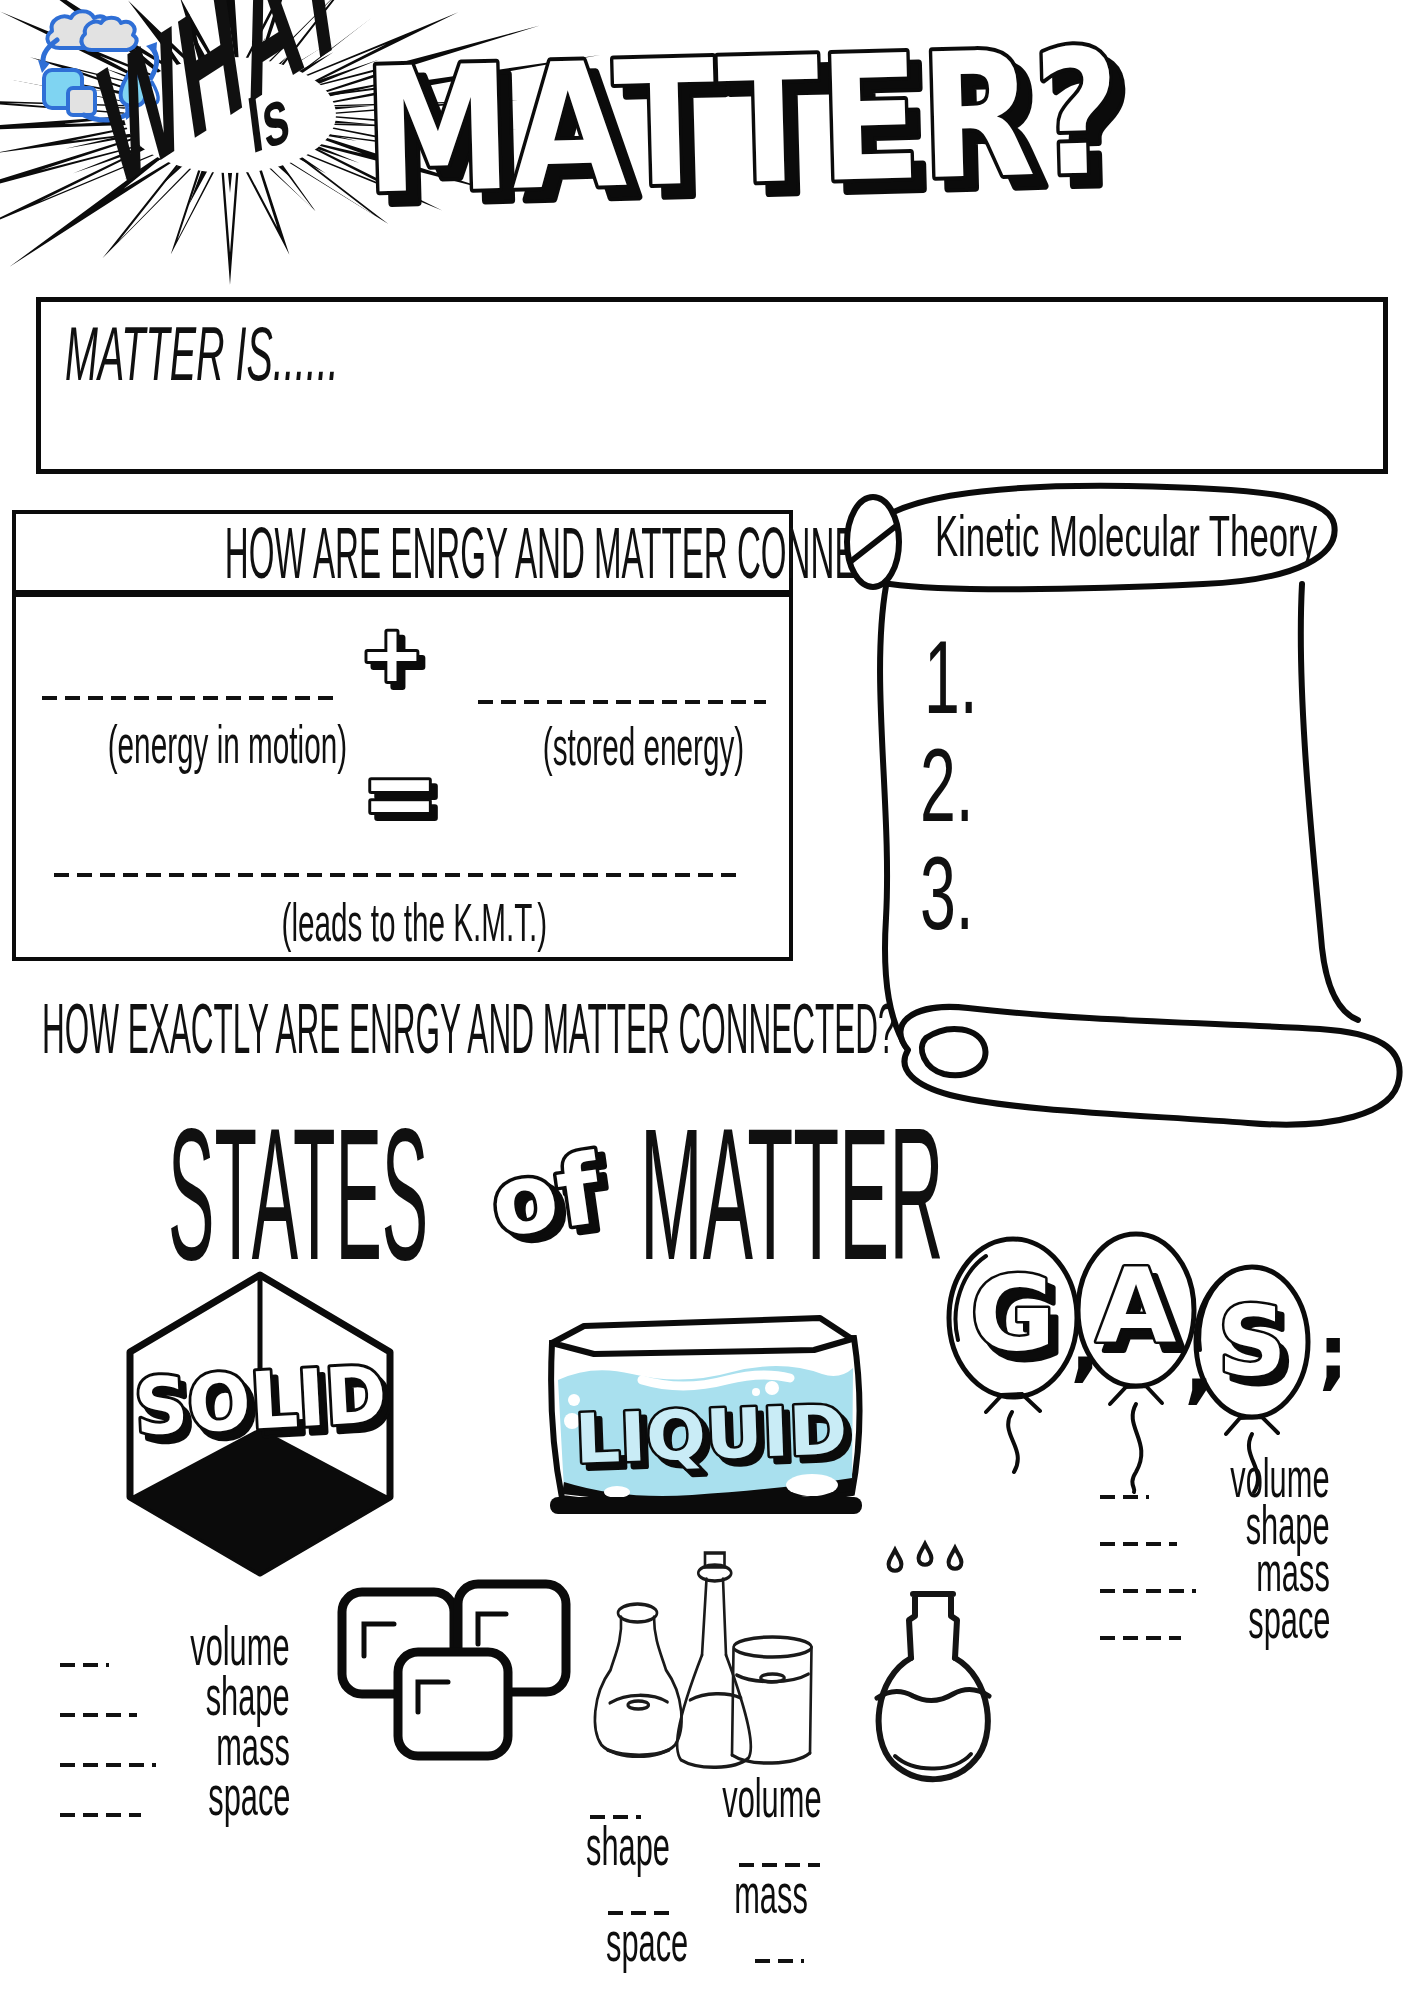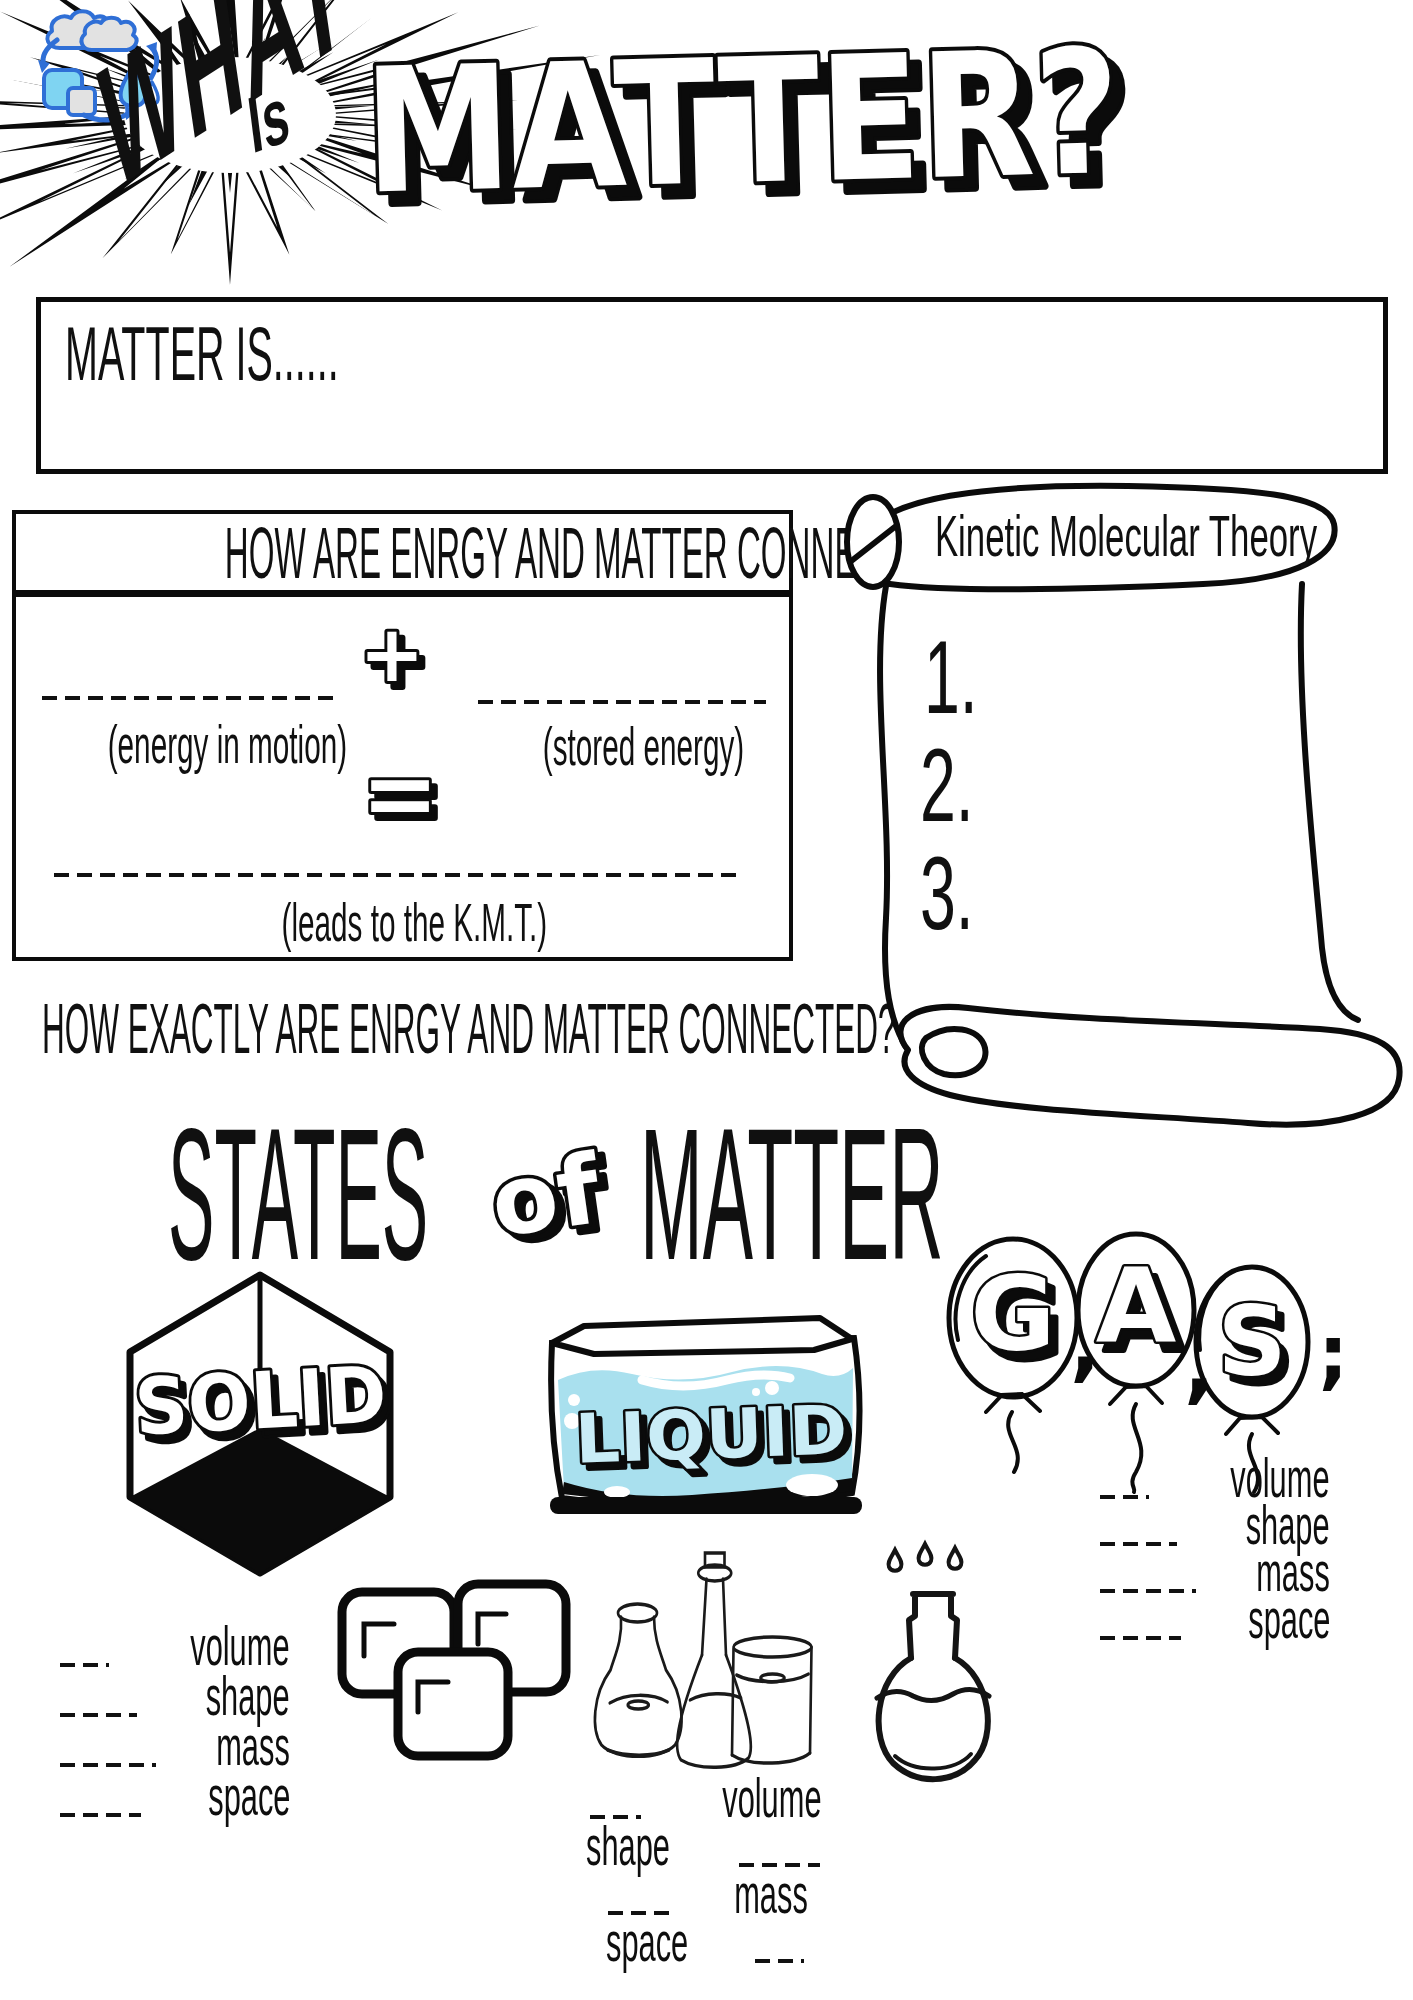--- a/index.html
+++ b/index.html
@@ -51,21 +51,21 @@
   </svg>
 
   <div class="hand" style="left:92px;top:48px;font-size:168px;font-weight:bold;transform:scale(0.5,1.05) rotate(-17deg);transform-origin:left top;letter-spacing:2px;">WHAT</div>
   <div class="hand" style="left:244px;top:88px;font-size:80px;font-weight:bold;transform:scale(0.6,1) rotate(-12deg);transform-origin:left top;">Is</div>
 
   <svg style="left:330px;top:0px;width:800px;height:230px;transform:rotate(-1.5deg);" viewBox="0 0 800 230">
     <text class="bub" x="412" y="182" text-anchor="middle" font-size="172" textLength="756" lengthAdjust="spacingAndGlyphs" fill="#0b0b0b" stroke="#0b0b0b" stroke-width="8" transform="translate(12,12)">MATTER?</text>
     <text class="bub" x="412" y="182" text-anchor="middle" font-size="172" textLength="756" lengthAdjust="spacingAndGlyphs" fill="#ffffff" stroke="#0b0b0b" stroke-width="8">MATTER?</text>
   </svg>
 
-  <div class="box" style="left:36px;top:297px;width:1352px;height:177px;">
+  <div class="box" style="left:36px;top:297px;width:1352px;height:177px;font-style:italic;">
     <div class="hand" style="left:24px;top:14px;font-size:76px;transform:scale(0.52,1);transform-origin:left top;">MATTER IS......</div>
     <div class="writein" style="left:6px;top:80px;width:1330px;height:85px;"></div>
   </div>
 
   <div class="box" style="left:12px;top:510px;width:781px;height:84px;border-width:4px;">
     <div class="hand" style="left:0;top:0;width:100%;text-align:center;line-height:78px;font-size:72px;transform:scale(0.46,1);transform-origin:center;">HOW ARE ENRGY AND MATTER CONNECTED?</div>
   </div>
 
   <div class="box" style="left:12px;top:593px;width:781px;height:368px;border-width:4px;">
 

